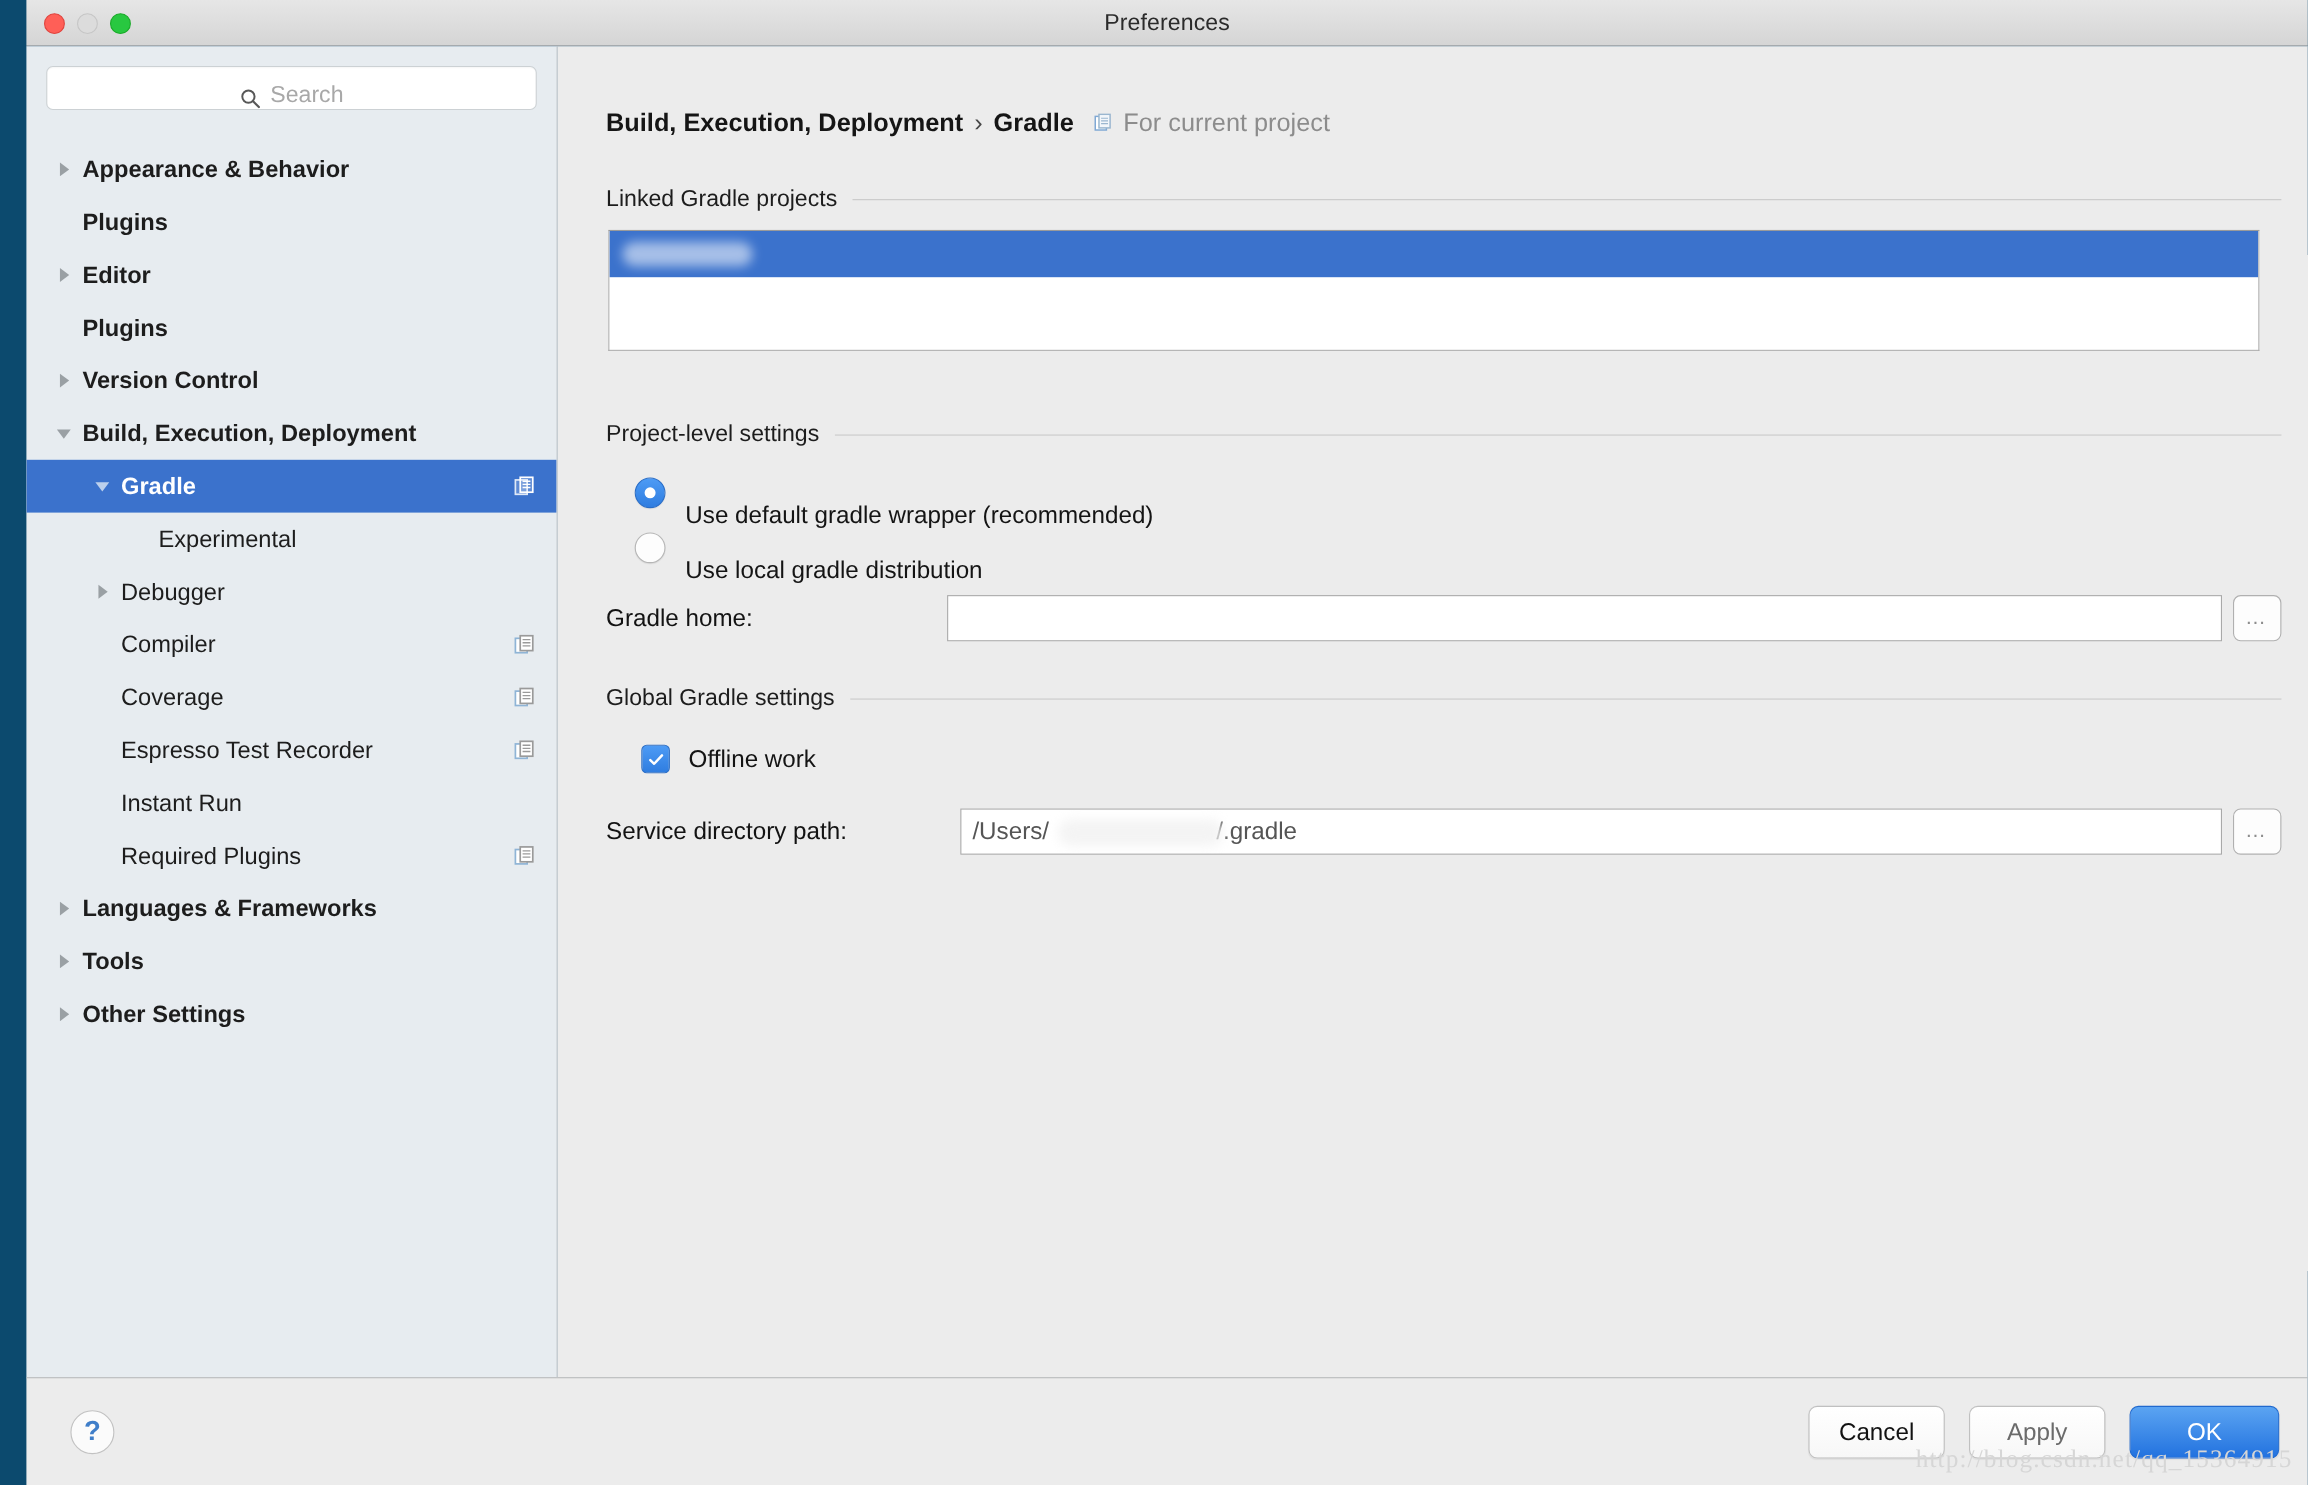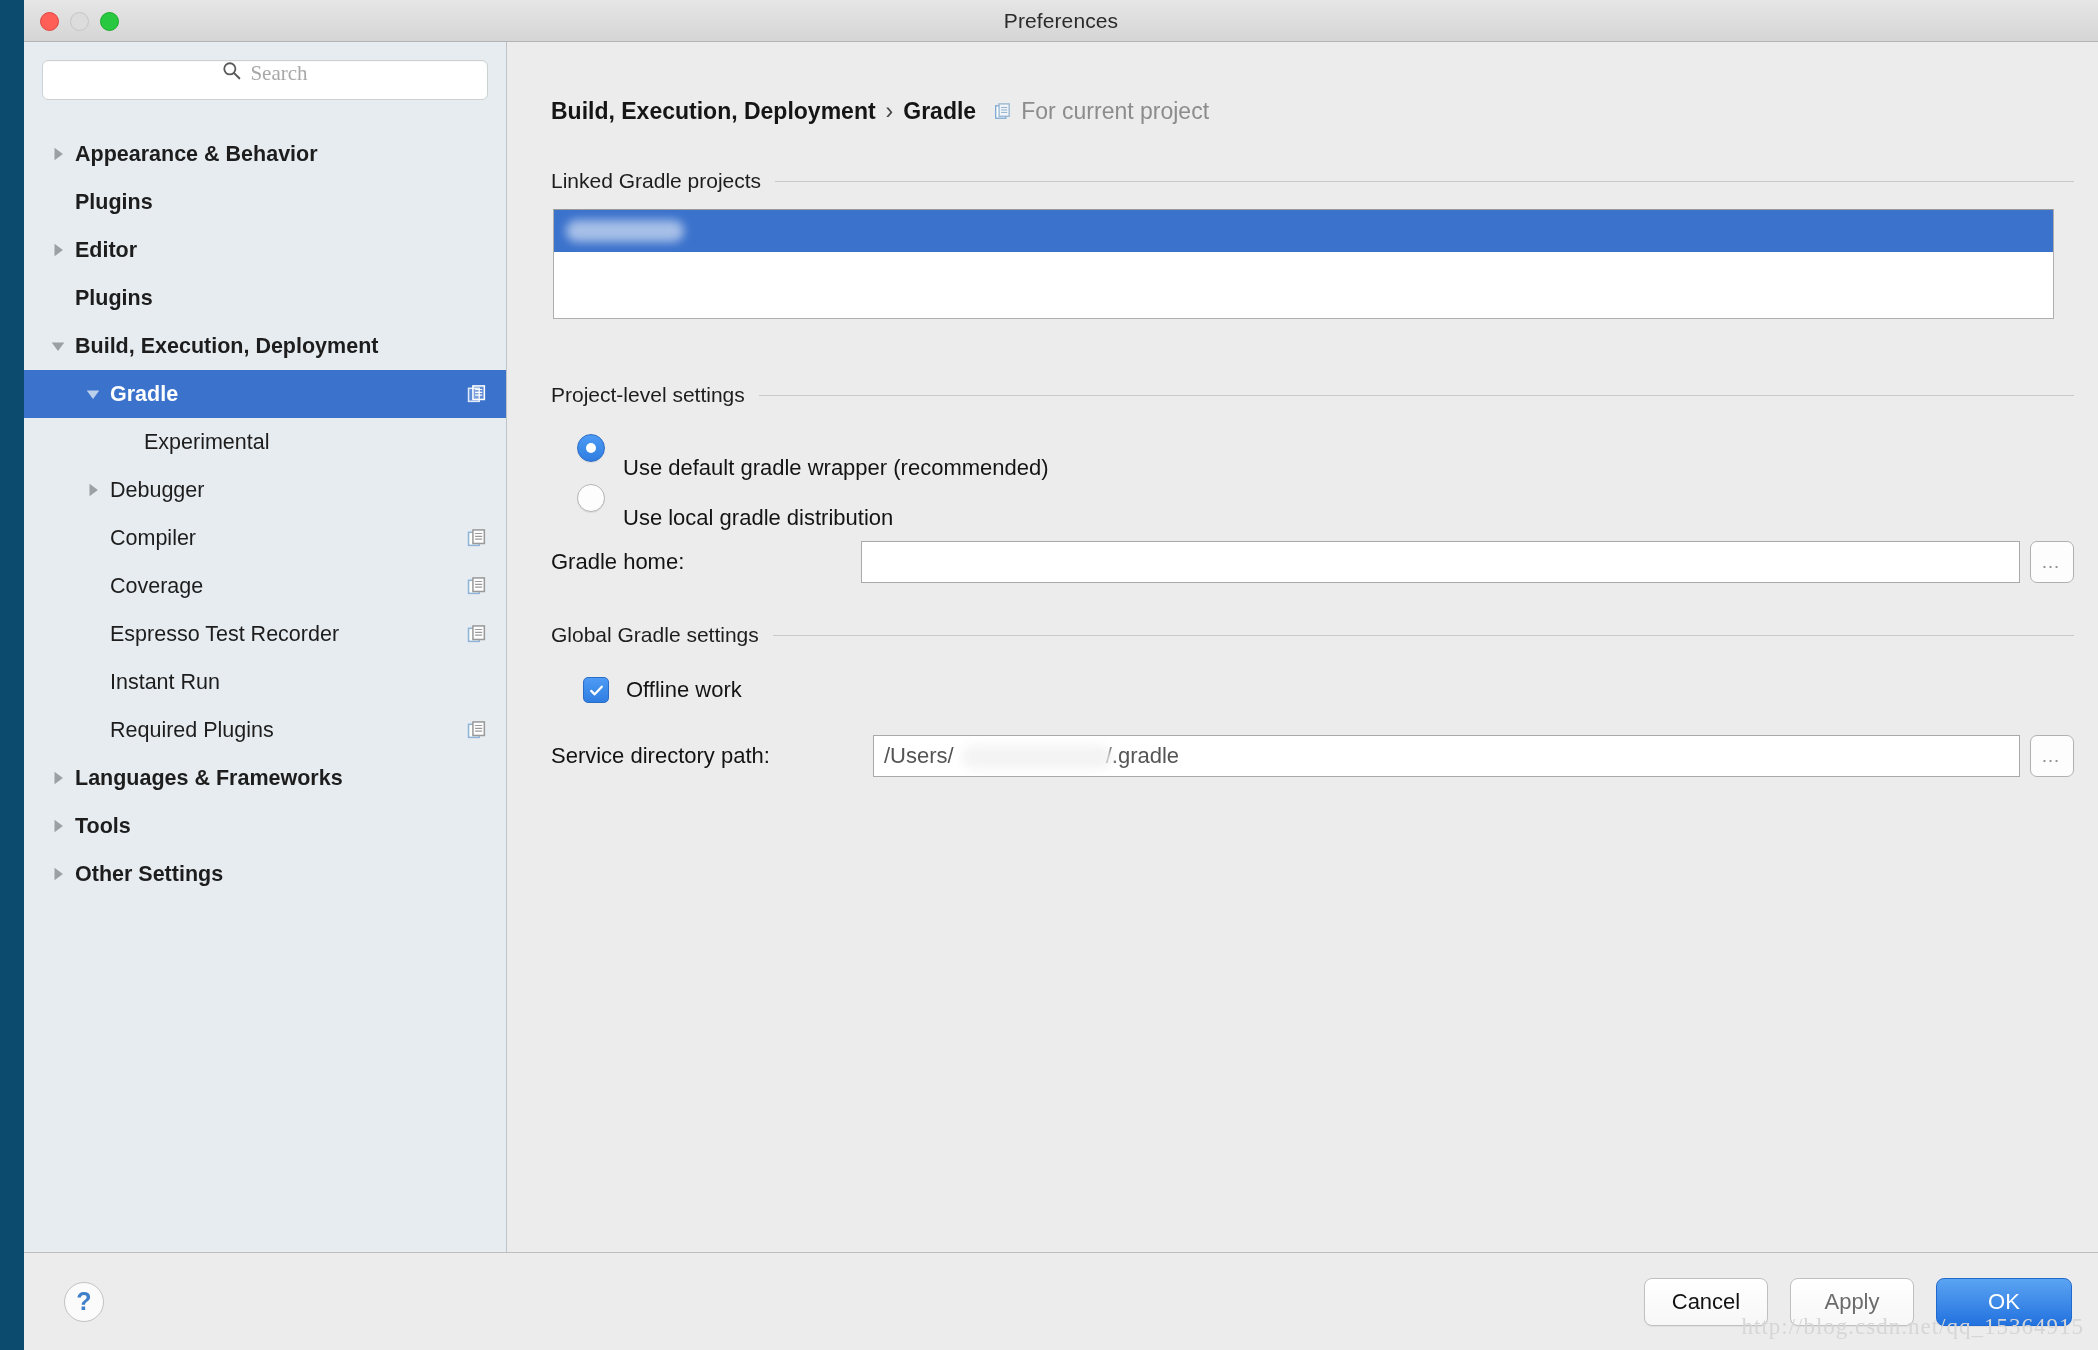--- a/index.html
+++ b/index.html
@@ -75,25 +75,24 @@
     padding-top: 18px;
     position: relative;
   }
   #search-wrap { padding: 0 18px 14px 18px; }
   #search-box {
     height: 40px;
     background: #ffffff;
     border: 1px solid #ccd1d4;
     border-radius: 6px;
     display: flex;
-    align-items: flex-start;
+    align-items: flex-end;
     justify-content: center;
     gap: 9px;
     box-shadow: inset 0 1px 1px rgba(0,0,0,.03);
-    font-family: Liberation Serif, serif;
   }
   #search-icon { width: 19px; height: 19px; display: block; }
   #search-placeholder {
     font-size: 21px;
     color: #a8a8a8;
   }
 
   #tree { flex: 1 1 auto; padding-top: 16px; overflow: hidden; }
 
   .tree-row {
@@ -427,20 +426,26 @@
             <svg viewBox="0 0 10 10" class="twisty">
               <polygon points="2.5,0.5 8.5,5 2.5,9.5" fill="#9aa0a4"></polygon>
             </svg>
             <span class="tree-label">Editor</span>
           </div>
           <div class="tree-row lvl0 bold">
             <svg viewBox="0 0 10 10" class="twisty blank">
               <polygon points="2.5,0.5 8.5,5 2.5,9.5" fill="#9aa0a4"></polygon>
             </svg>
             <span class="tree-label">Plugins</span>
+          </div>
+          <div class="tree-row lvl0 bold">
+            <svg viewBox="0 0 10 10" class="twisty">
+              <polygon points="2.5,0.5 8.5,5 2.5,9.5" fill="#9aa0a4"></polygon>
+            </svg>
+            <span class="tree-label">Version Control</span>
           </div>
           <div class="tree-row lvl0 bold">
             <svg viewBox="0 0 10 10" class="twisty">
               <polygon points="0.5,2.5 9.5,2.5 5,8.5" fill="#9aa0a4"></polygon>
             </svg>
             <span class="tree-label">Build, Execution, Deployment</span>
           </div>
           <div class="tree-row lvl1 selected">
             <svg viewBox="0 0 10 10" class="twisty">
               <polygon points="0.5,2.5 9.5,2.5 5,8.5" fill="#bcd0ec"></polygon>

